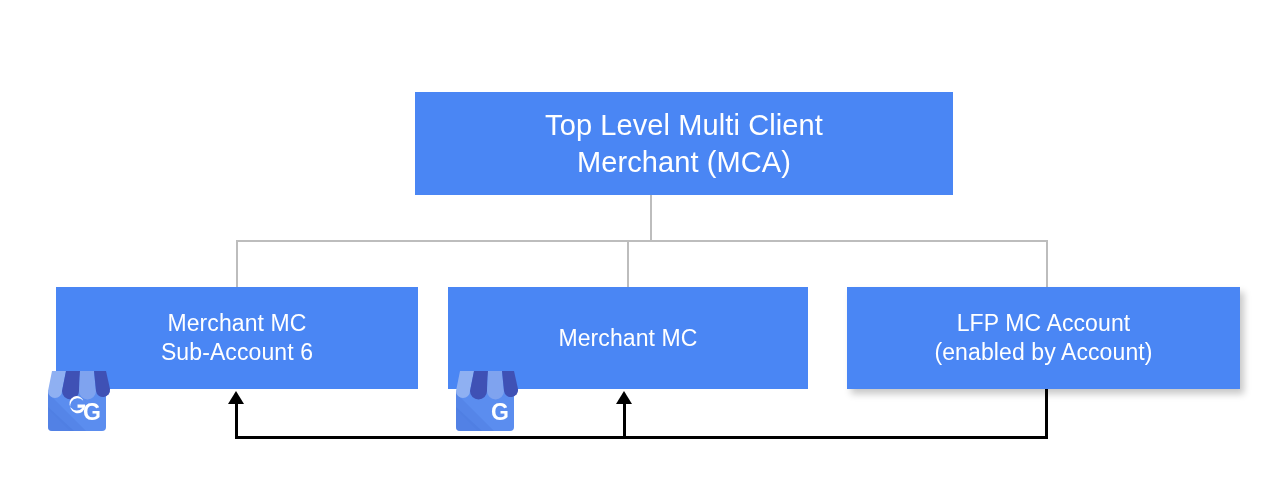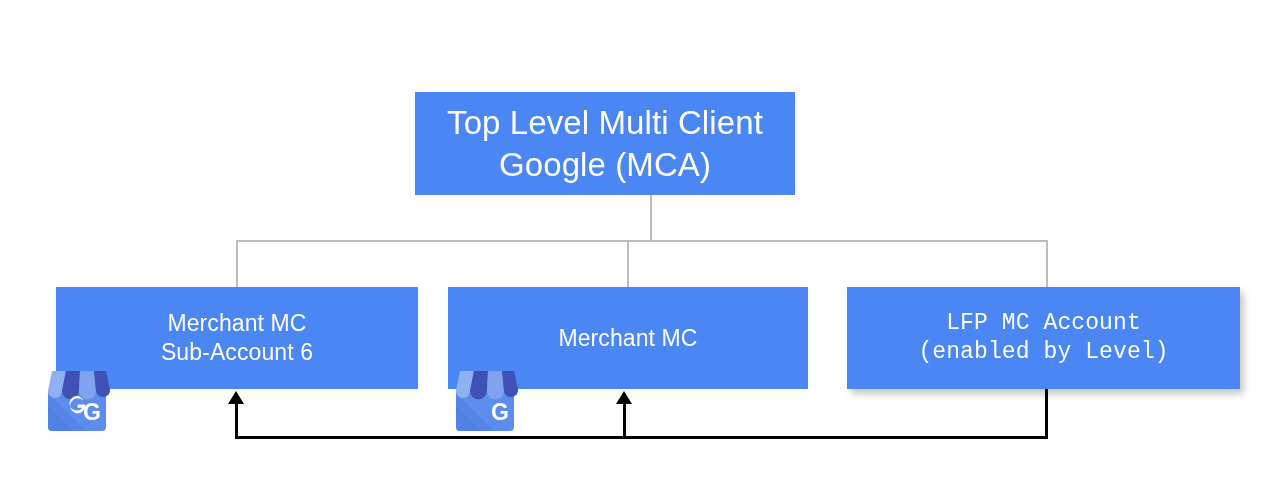--- a/index.html
+++ b/index.html
@@ -34,39 +34,38 @@
   }
   .node .lines {
     width: 100%;
     padding: 0 8px;
     box-sizing: border-box;
   }
   .node .l1, .node .l2 { display: block; white-space: nowrap; }
 
   #node-top {
     left: 415px;  top: 92px;
-    width: 380px; height: 103px;
-    font-size: 33px;
+    width: 538px; height: 103px;
+    font-size: 29px;
   }
   #node-sub1 {
     left: 56px;   top: 287px;
     width: 362px; height: 102px;
     font-size: 23px;
   }
   #node-sub2 {
     left: 448px;  top: 287px;
     width: 360px; height: 102px;
     font-size: 23px;
   }
   #node-lfp {
     left: 847px;  top: 287px;
     width: 393px; height: 102px;
     font-size: 23px;
     box-shadow: 4px 5px 7px rgba(0,0,0,0.22);
-    font-family: Liberation Mono, monospace;
   }
 
   
   .gline {
     position: absolute;
     background: #bdbdbd;
   }
   .gline.v { width: 2px; }
   .gline.h { height: 2px; }
 
@@ -122,41 +121,41 @@
   <div class="bline v" id="b-from-lfp"></div>
   <div class="bline h" id="b-bottom"></div>
   <div class="bline v" id="b-up-1"></div>
   <div class="bline v" id="b-up-2"></div>
   <div class="arrowhead" id="b-head-1"></div>
   <div class="arrowhead" id="b-head-2"></div>
 
   <div class="node" id="node-top">
     <div class="lines">
       <span class="l1">Top Level Multi Client</span>
-      <span class="l2">Google (MCA)</span>
+      <span class="l2">Merchant (MCA)</span>
     </div>
   </div>
 
   <div class="node" id="node-sub1">
     <div class="lines">
       <span class="l1">Merchant MC</span>
       <span class="l2">Sub-Account 6</span>
     </div>
   </div>
 
   <div class="node" id="node-sub2">
     <div class="lines">
       <span class="l1">Merchant MC</span>
     </div>
   </div>
 
   <div class="node" id="node-lfp">
     <div class="lines">
       <span class="l1">LFP MC Account</span>
-      <span class="l2">(enabled by Level)</span>
+      <span class="l2">(enabled by Account)</span>
     </div>
   </div>
 
   <div class="gmb-icon" id="gmb-1">
     <svg viewBox="0 0 74 66" width="74" height="66" xmlns="http://www.w3.org/2000/svg">
       <defs>
         <linearGradient id="shadeA" x1="0" y1="0" x2="1" y2="1">
           <stop offset="0%" stop-color="#3f62c4"></stop>
           <stop offset="100%" stop-color="#5b86e8"></stop>
         </linearGradient>

